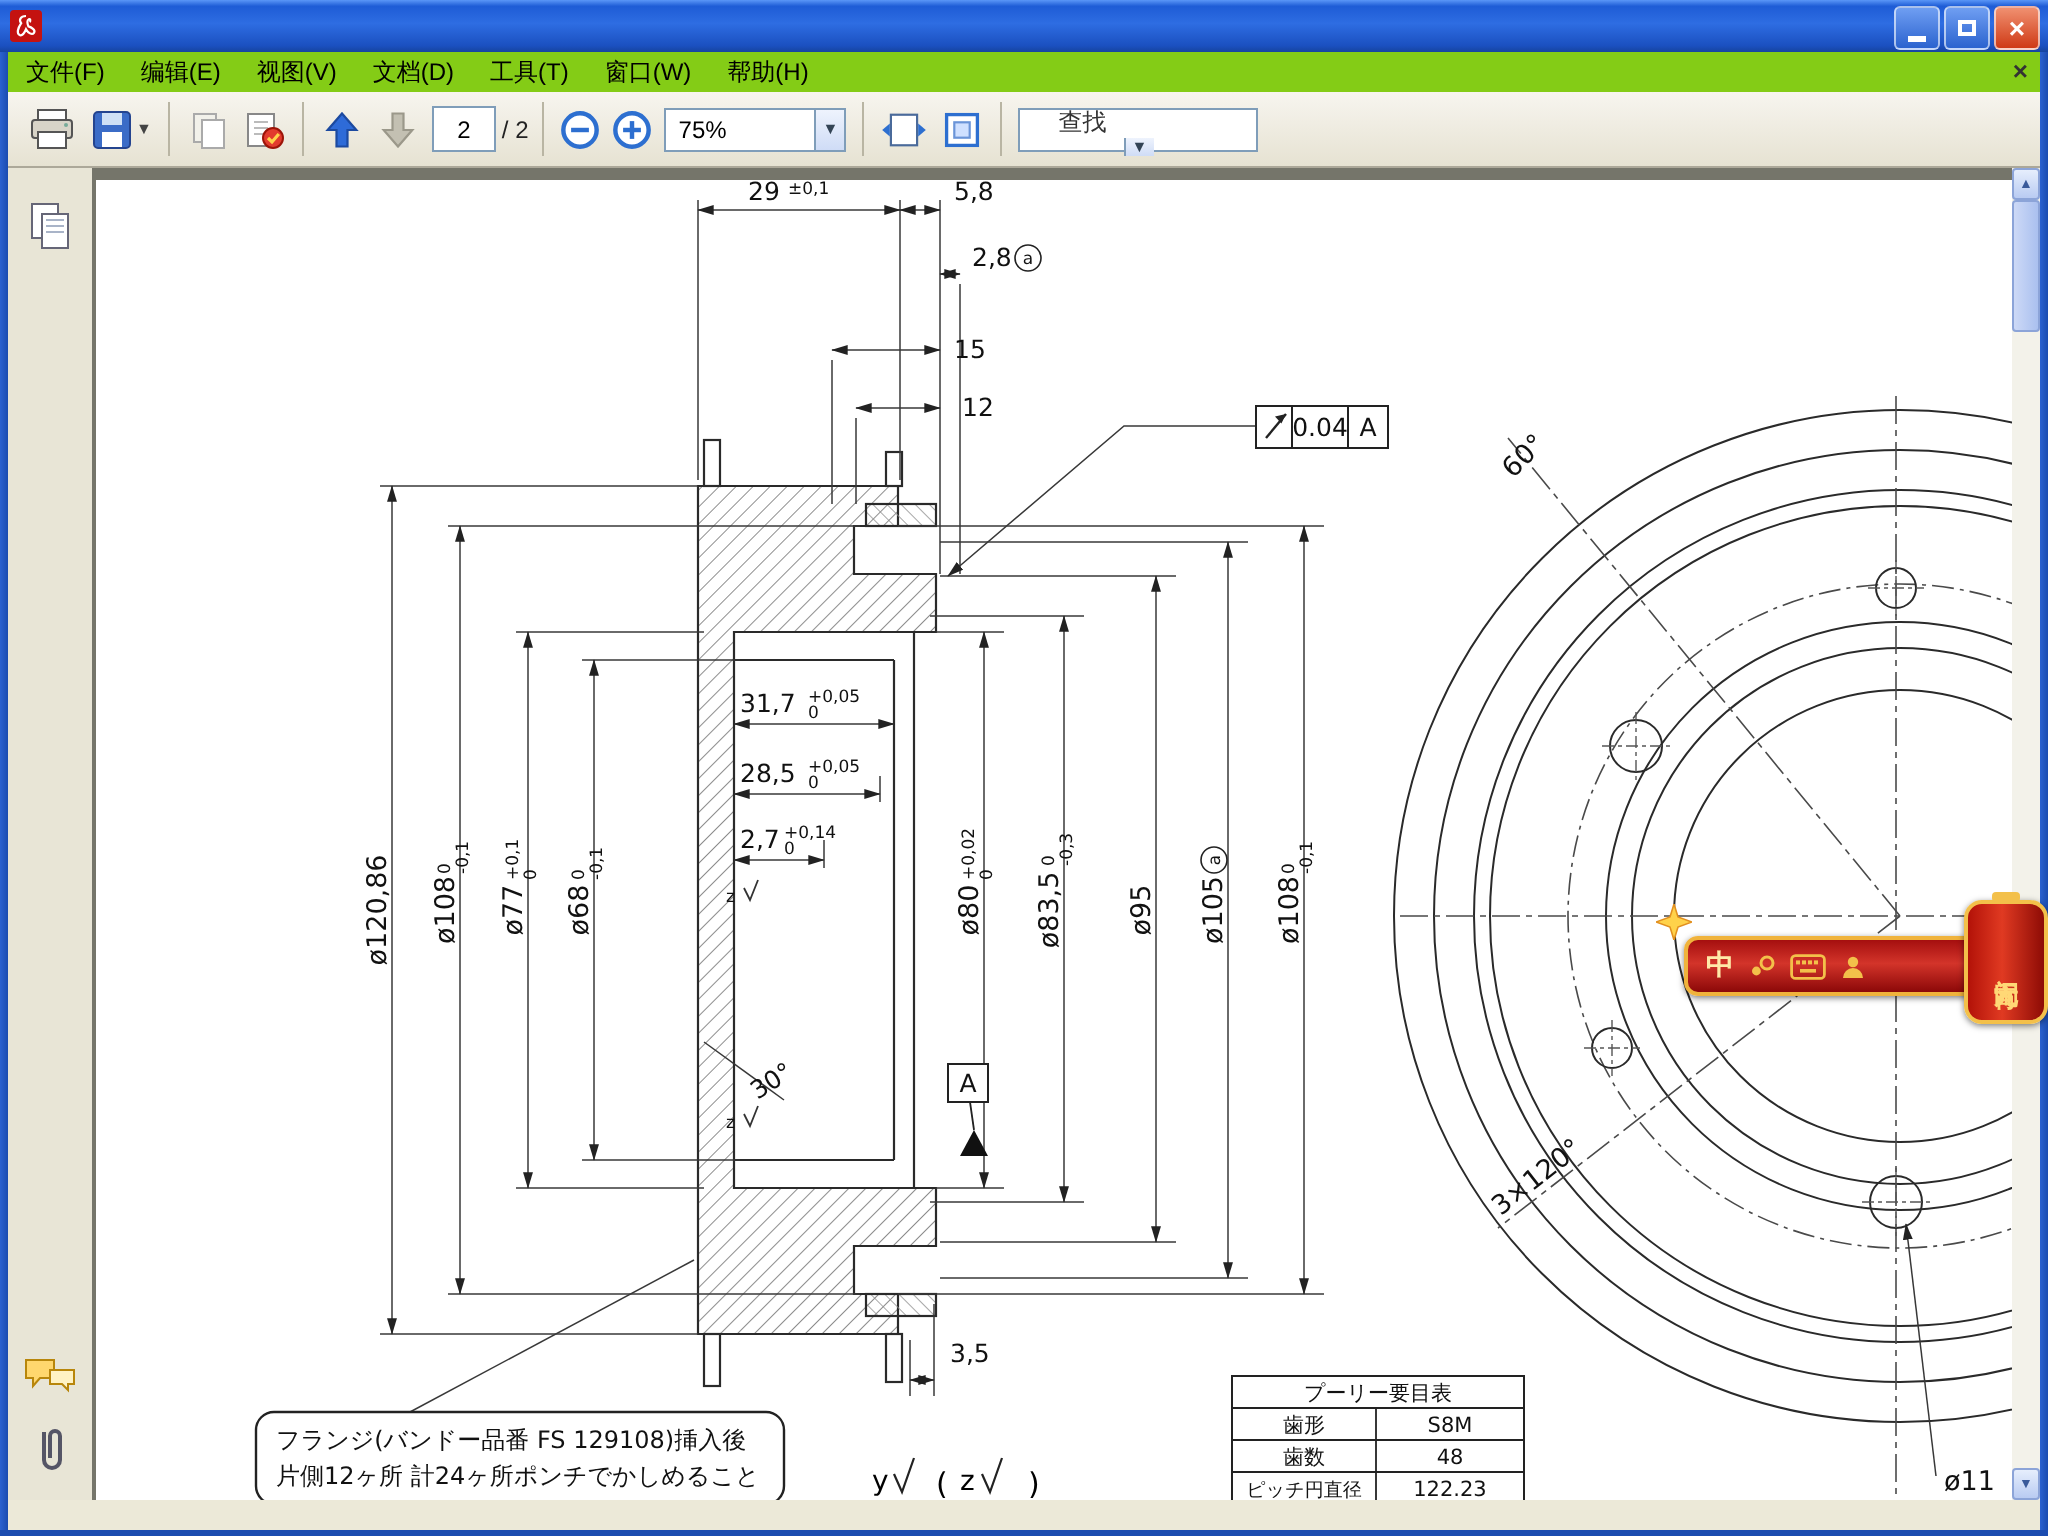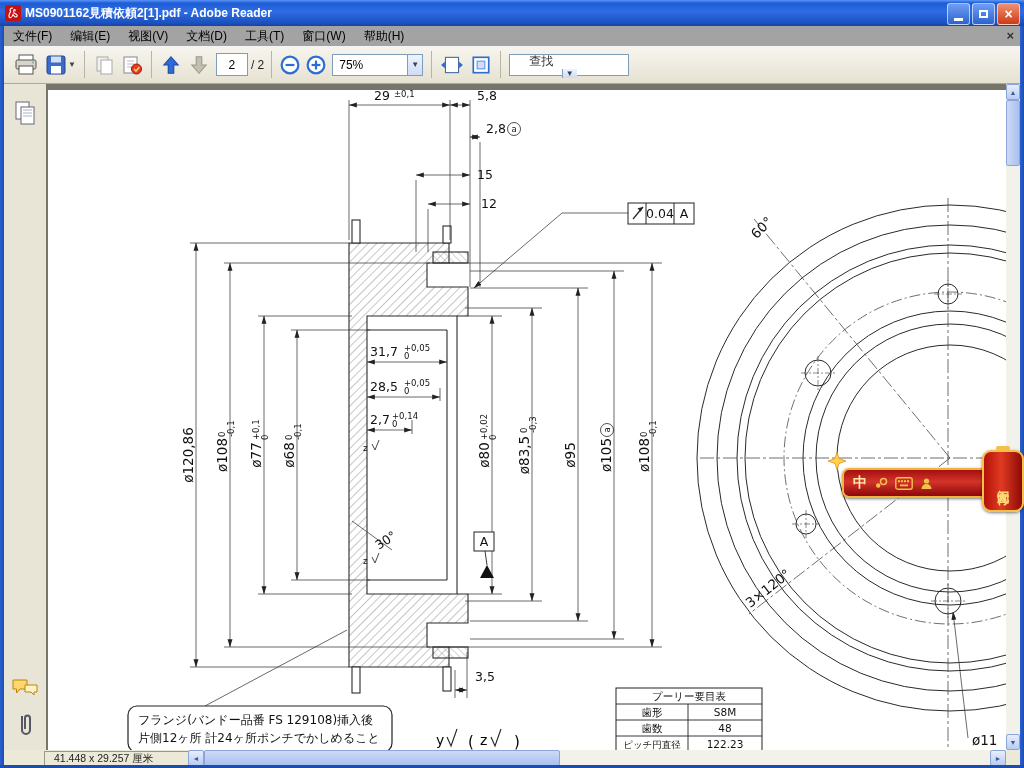--- a/index.html
+++ b/index.html
@@ -14,21 +14,21 @@
   .wbtn{width:21px;height:20px;border:1px solid rgba(255,255,255,.6);border-radius:3px;
     background:linear-gradient(180deg,#6f9ef2,#2b63cf);display:flex;align-items:center;justify-content:center;}
   .wbtn.close{background:linear-gradient(180deg,#f09070,#cf3a16);}
   .glyph-min{display:block;width:9px;height:3px;background:#fff;margin-top:10px;}
   .glyph-restore{display:block;width:9px;height:8px;border:2px solid #fff;box-sizing:border-box;}
   .wbtn.close span{color:#fff;font-weight:bold;font-size:14px;line-height:1;}
   .b-left,.b-right{position:absolute;top:26px;bottom:0;width:4px;background:linear-gradient(90deg,#2b62d0,#1b4cb0);}
   .b-left{left:0}.b-right{right:0}
   .b-bottom{position:absolute;left:0;right:0;bottom:0;height:3px;background:#1b4cb0;}
   
-  .menubar{position:absolute;left:4px;top:26px;width:1016px;height:20px;background:#a3a3a3;
+  .menubar{position:absolute;left:4px;top:26px;width:1016px;height:20px;background:#84cc16;
     display:flex;align-items:center;font-size:12px;color:#000;border-bottom:1px solid #d8d4c4;}
   .menu-item{padding:2px 9px;}
   .menu-close{position:absolute;right:6px;top:2px;font-size:13px;font-weight:bold;color:#333;}
   
   .toolbar{position:absolute;left:4px;top:46px;width:1016px;height:38px;background:linear-gradient(180deg,#f7f5ef,#e6e2d2);
     border-bottom:1px solid #aca899;display:flex;align-items:center;padding-left:6px;box-sizing:border-box;}
   .tb-sep{width:1px;height:27px;background:#b9b5a3;margin:0 5px;}
   .tb-btn{display:flex;align-items:center;justify-content:center;padding:2px 3px;border-radius:3px;}
   .caret{font-size:8px;color:#444;margin-left:1px;}
   .page-box{width:26px;height:19px;background:#fff;border:1px solid #7f9db9;font-size:12px;
@@ -96,21 +96,20 @@
 </head>
 <body>
 
 <div class="app">
 
   <div class="titlebar">
     <svg class="app-ico" viewBox="0 0 16 16">
       <rect x="0" y="0" width="16" height="16" rx="2" fill="#c41210"></rect>
       <path d="M8,3 C5,3 4.4,5 5.6,6.6 C4,9 3,12 5,12.6 C6.4,13 7.4,11 8,9.6 C9,11.4 11,12.8 12,11.4 C13,10 10.6,8.6 9.2,8.2 C8.6,6.8 8.4,5 9.4,4.6 C10.2,4.3 10.4,5.6 9.8,6" stroke="#fff" stroke-width="1.1" fill="none"></path>
     </svg>
-    <span>MS0901162見積依頼2[1].pdf - Adobe Reader</span>
     <div class="win-btns">
       <div class="wbtn">
           <span class="glyph-min"></span>
         </div>
       <div class="wbtn">
           <span class="glyph-restore"></span>
         </div>
       <div class="wbtn close">
           <span>×</span>
         </div>
@@ -500,35 +499,20 @@
   <div class="vscroll">
     <div class="sb-btn" style="top:0;">
         <span>▲</span>
       </div>
     <div class="vthumb"></div>
     <div class="sb-btn" style="top:650px;">
         <span>▼</span>
       </div>
   </div>
 
-  <div class="statusbar">
-    <div class="size-box">
-      <span>41.448 x 29.257 厘米</span>
-    </div>
-    <div class="hs-btn" style="left:184px;">
-        <span>◄</span>
-      </div>
-    <div class="hs-track">
-      <div class="hthumb"></div>
-    </div>
-    <div class="hs-btn" style="left:986px;">
-        <span>►</span>
-      </div>
-    <div class="sb-corner"></div>
-  </div>
 
   <div class="ime">
     <svg class="spark" width="18" height="18" viewBox="0 0 18 18">
       <path d="M9,0 L11,6.5 L18,9 L11,11.5 L9,18 L7,11.5 L0,9 L7,6.5 Z" fill="#ffd24a" stroke="#e2901f" stroke-width="0.8"></path>
     </svg>
     <div class="ime-bar">
       <span class="ime-mode">中</span>
       <svg width="14" height="14" viewBox="0 0 14 14">
         <circle cx="4.2" cy="9.5" r="2.2" fill="#f3c04a"></circle>
         <circle cx="9.5" cy="5.5" r="3" stroke="#f3c04a" stroke-width="1.5" fill="none"></circle>

